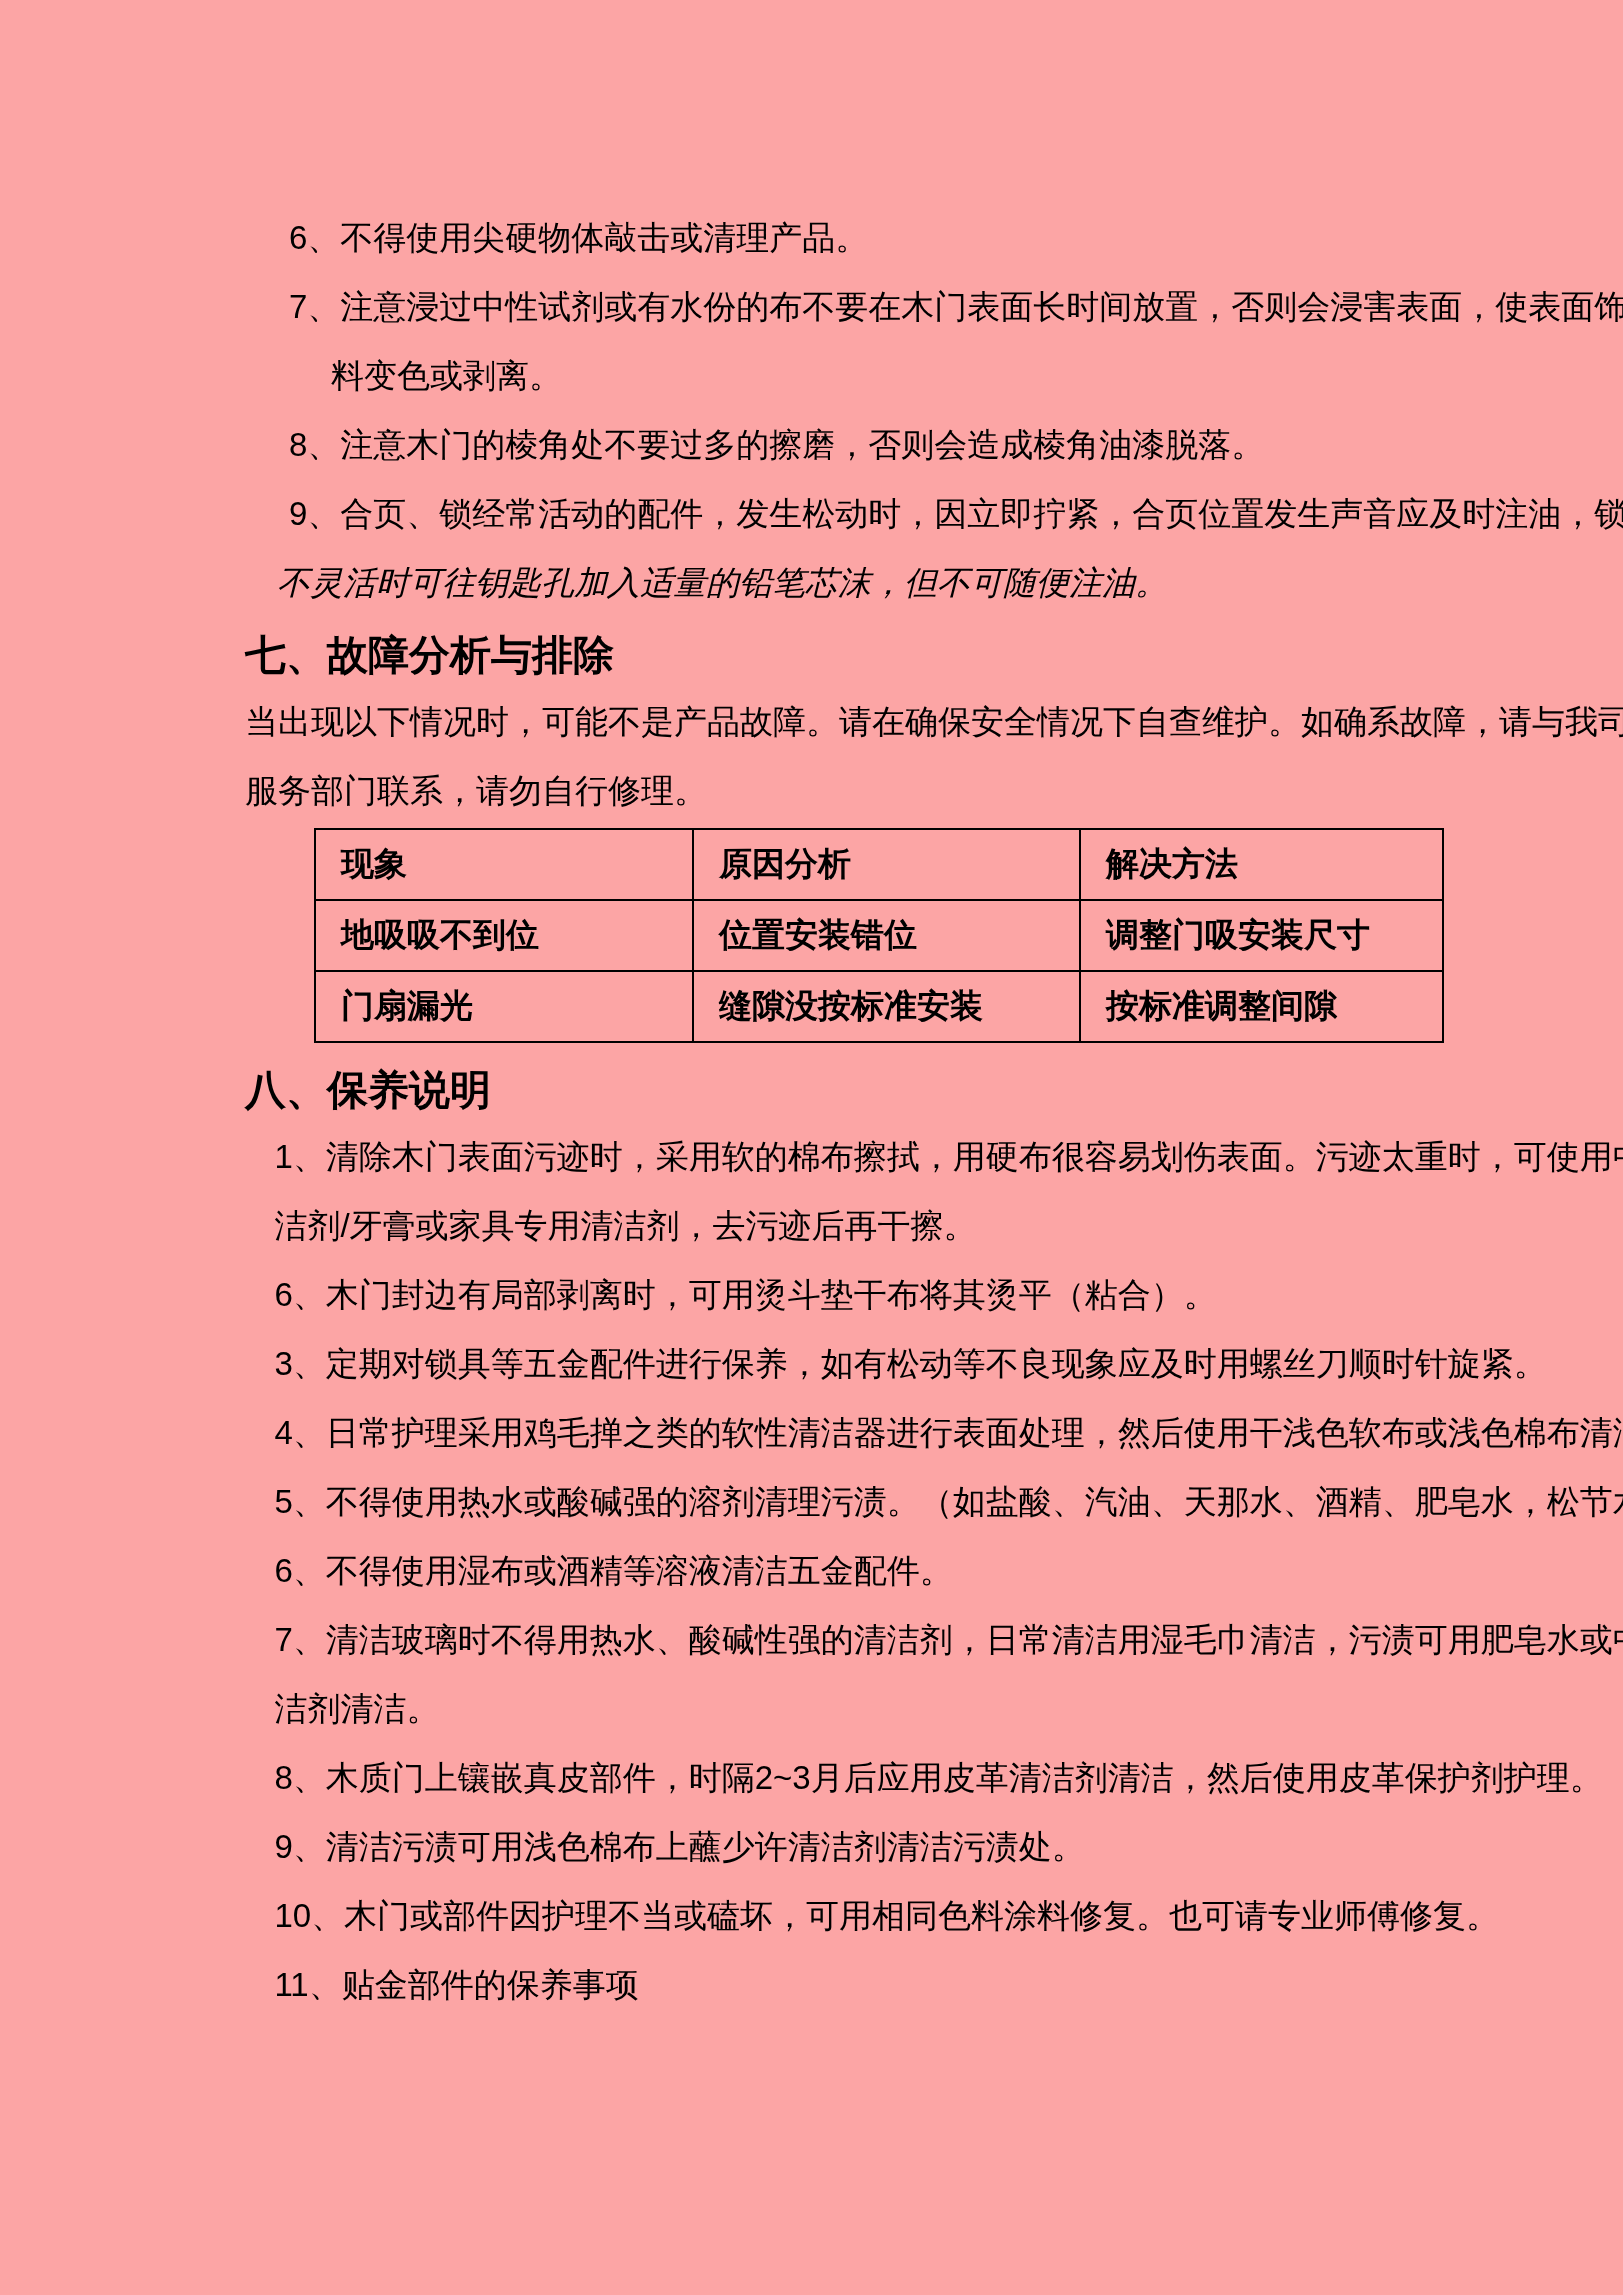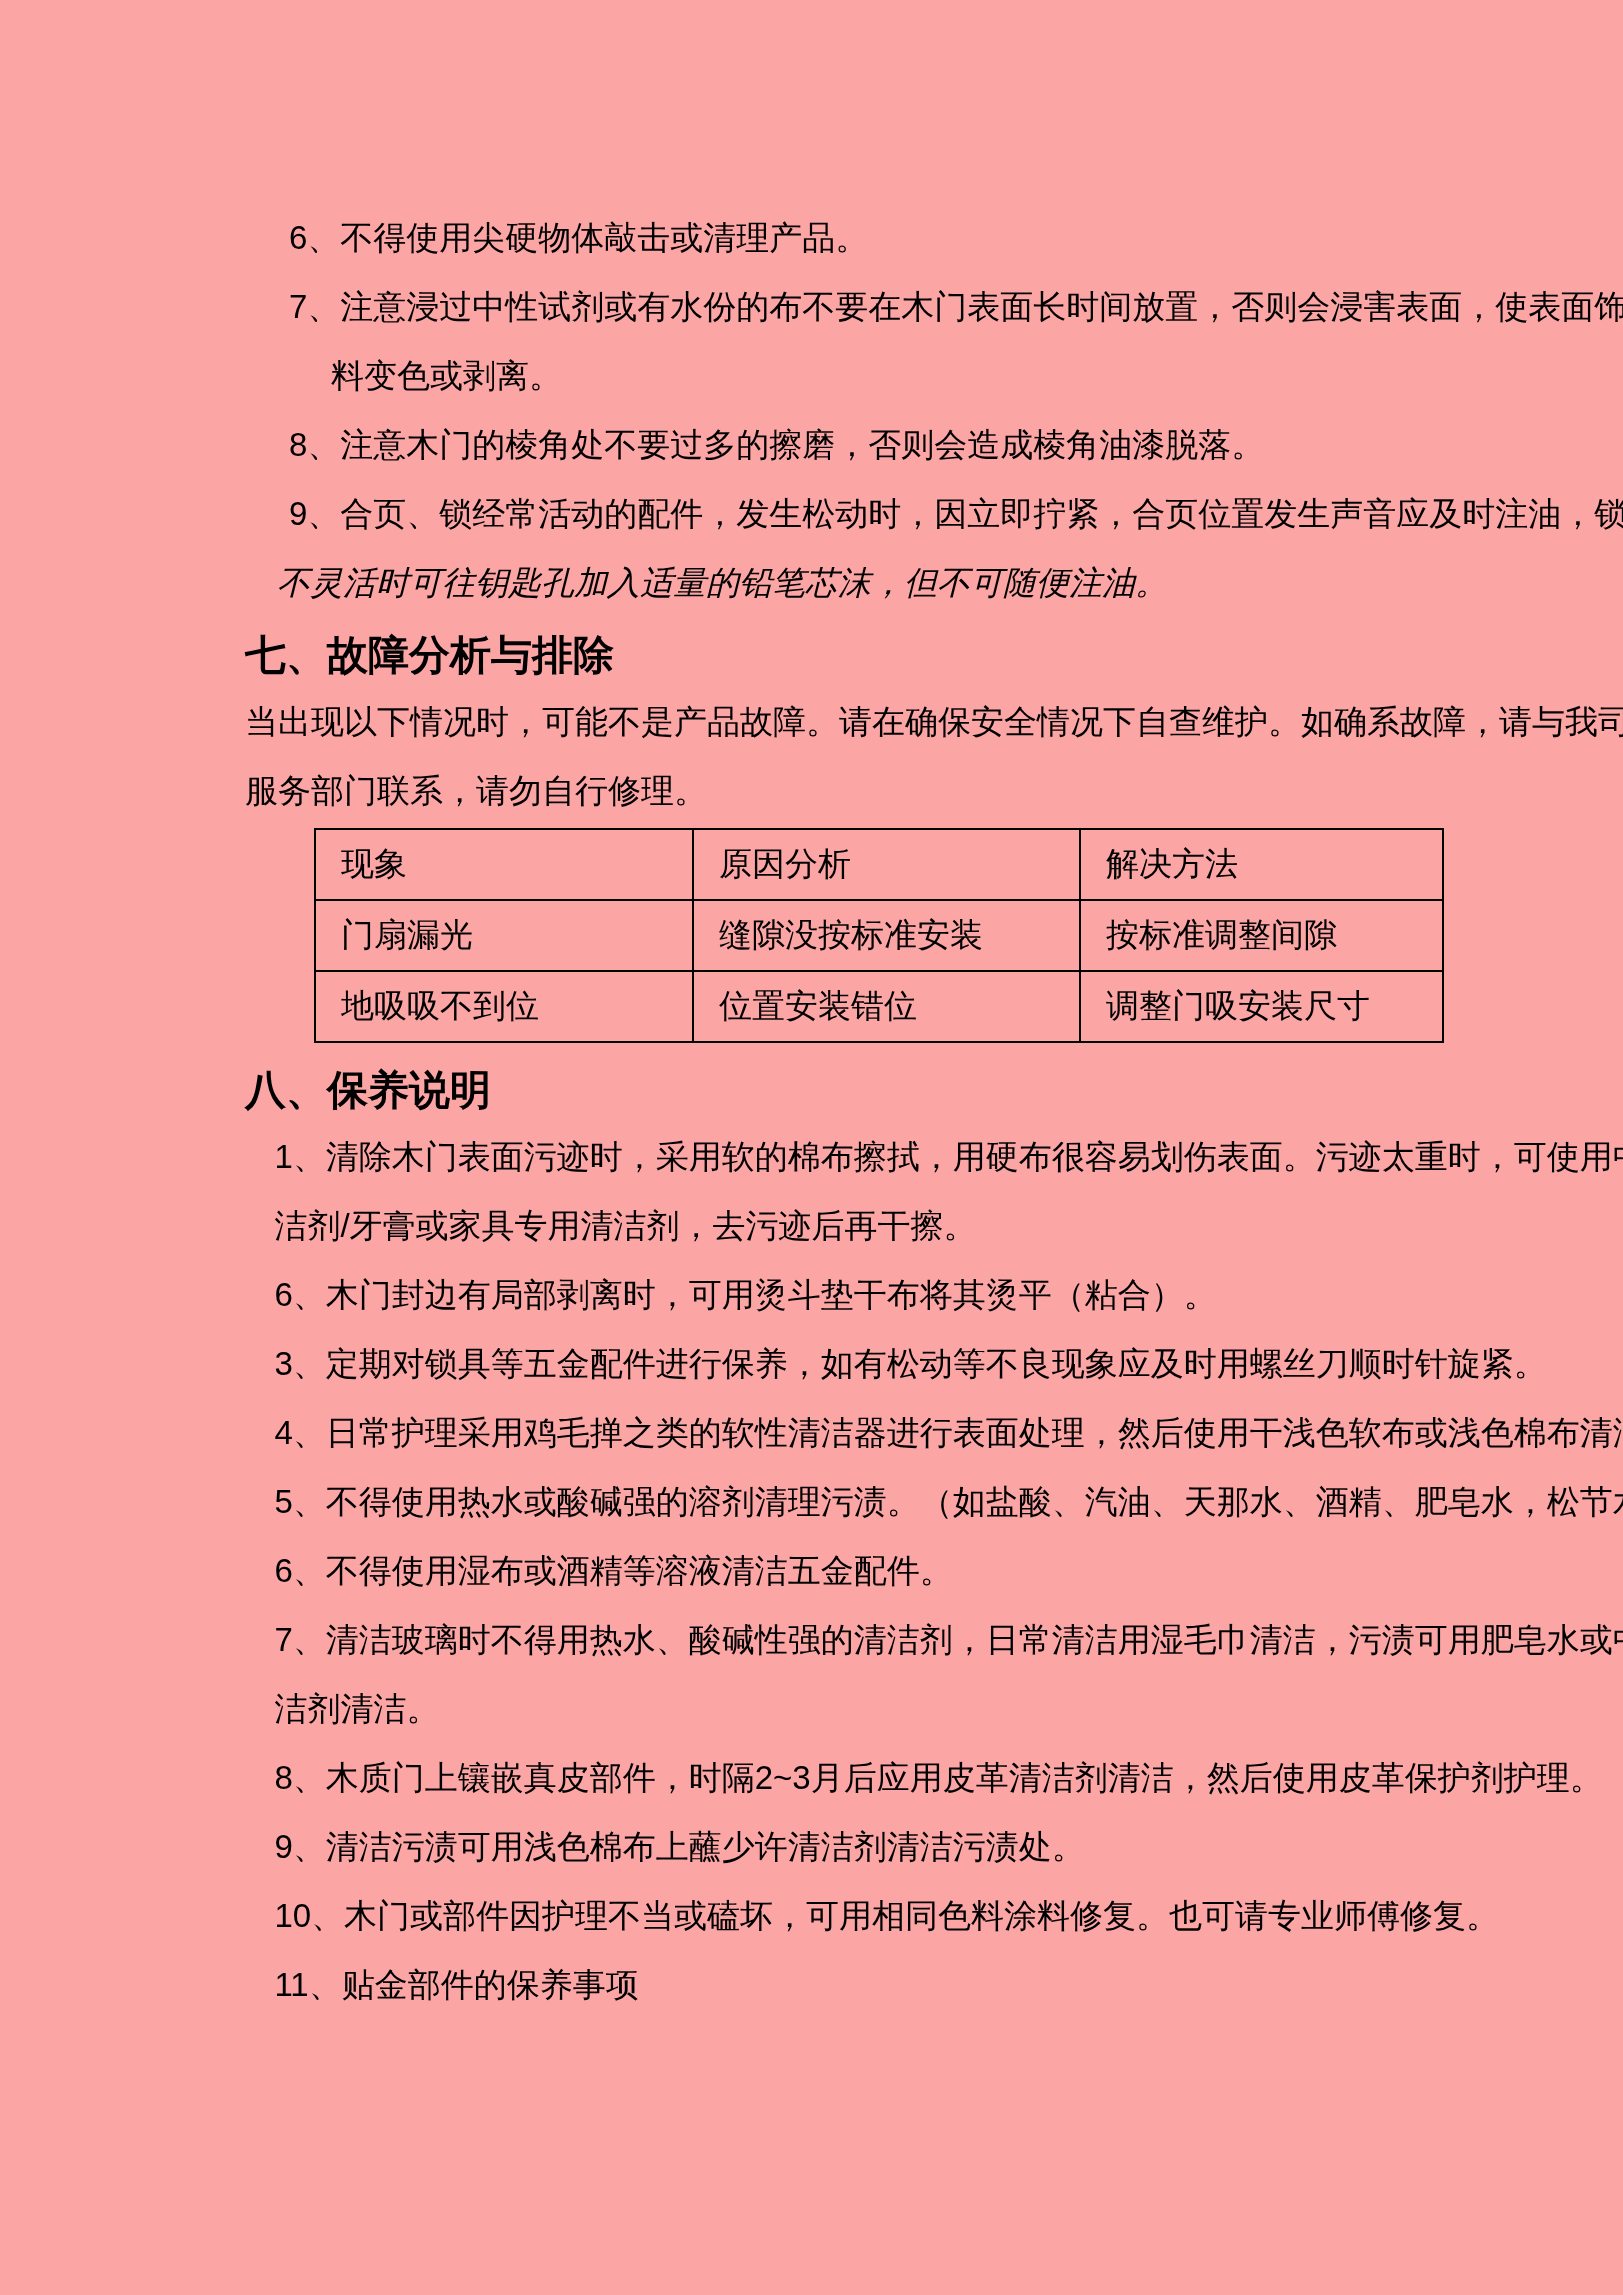--- a/index.html
+++ b/index.html
@@ -49,21 +49,21 @@
     margin: 3.9px 0 0 69px;
   }
   table.fault-table col.c1 { width: 378px; }
   table.fault-table col.c2 { width: 387px; }
   table.fault-table col.c3 { width: 363px; }
   table.fault-table th,
   table.fault-table td {
     border: 2px solid #000000;
     height: 69px;
     font-size: 33px;
-    font-weight: 400;
+    font-weight: 700;
     text-align: left;
     vertical-align: middle;
     padding: 0 6.5px 0 25px;
     white-space: nowrap;
     color: #000000;
   }
 </style>
 </head>
 <body>
 
@@ -94,28 +94,28 @@
       </colgroup>
       <thead>
         <tr>
             <th>现象</th>
             <th>原因分析</th>
             <th>解决方法</th>
           </tr>
       </thead>
       <tbody>
           <tr>
+            <td>地吸吸不到位</td>
+            <td>位置安装错位</td>
+            <td>调整门吸安装尺寸</td>
+          </tr>
+          <tr>
             <td>门扇漏光</td>
             <td>缝隙没按标准安装</td>
             <td>按标准调整间隙</td>
-          </tr>
-          <tr>
-            <td>地吸吸不到位</td>
-            <td>位置安装错位</td>
-            <td>调整门吸安装尺寸</td>
           </tr>
         </tbody>
     </table>
 
     <h2 class="sec second">八、保养说明</h2>
 
     <div class="list">
         <div class="line ind-m">1、清除木门表面污迹时，采用软的棉布擦拭，用硬布很容易划伤表面。污迹太重时，可使用中性清</div>
         <div class="line ind-m">洁剂/牙膏或家具专用清洁剂，去污迹后再干擦。</div>
         <div class="line ind-m">6、木门封边有局部剥离时，可用烫斗垫干布将其烫平（粘合）。</div>

